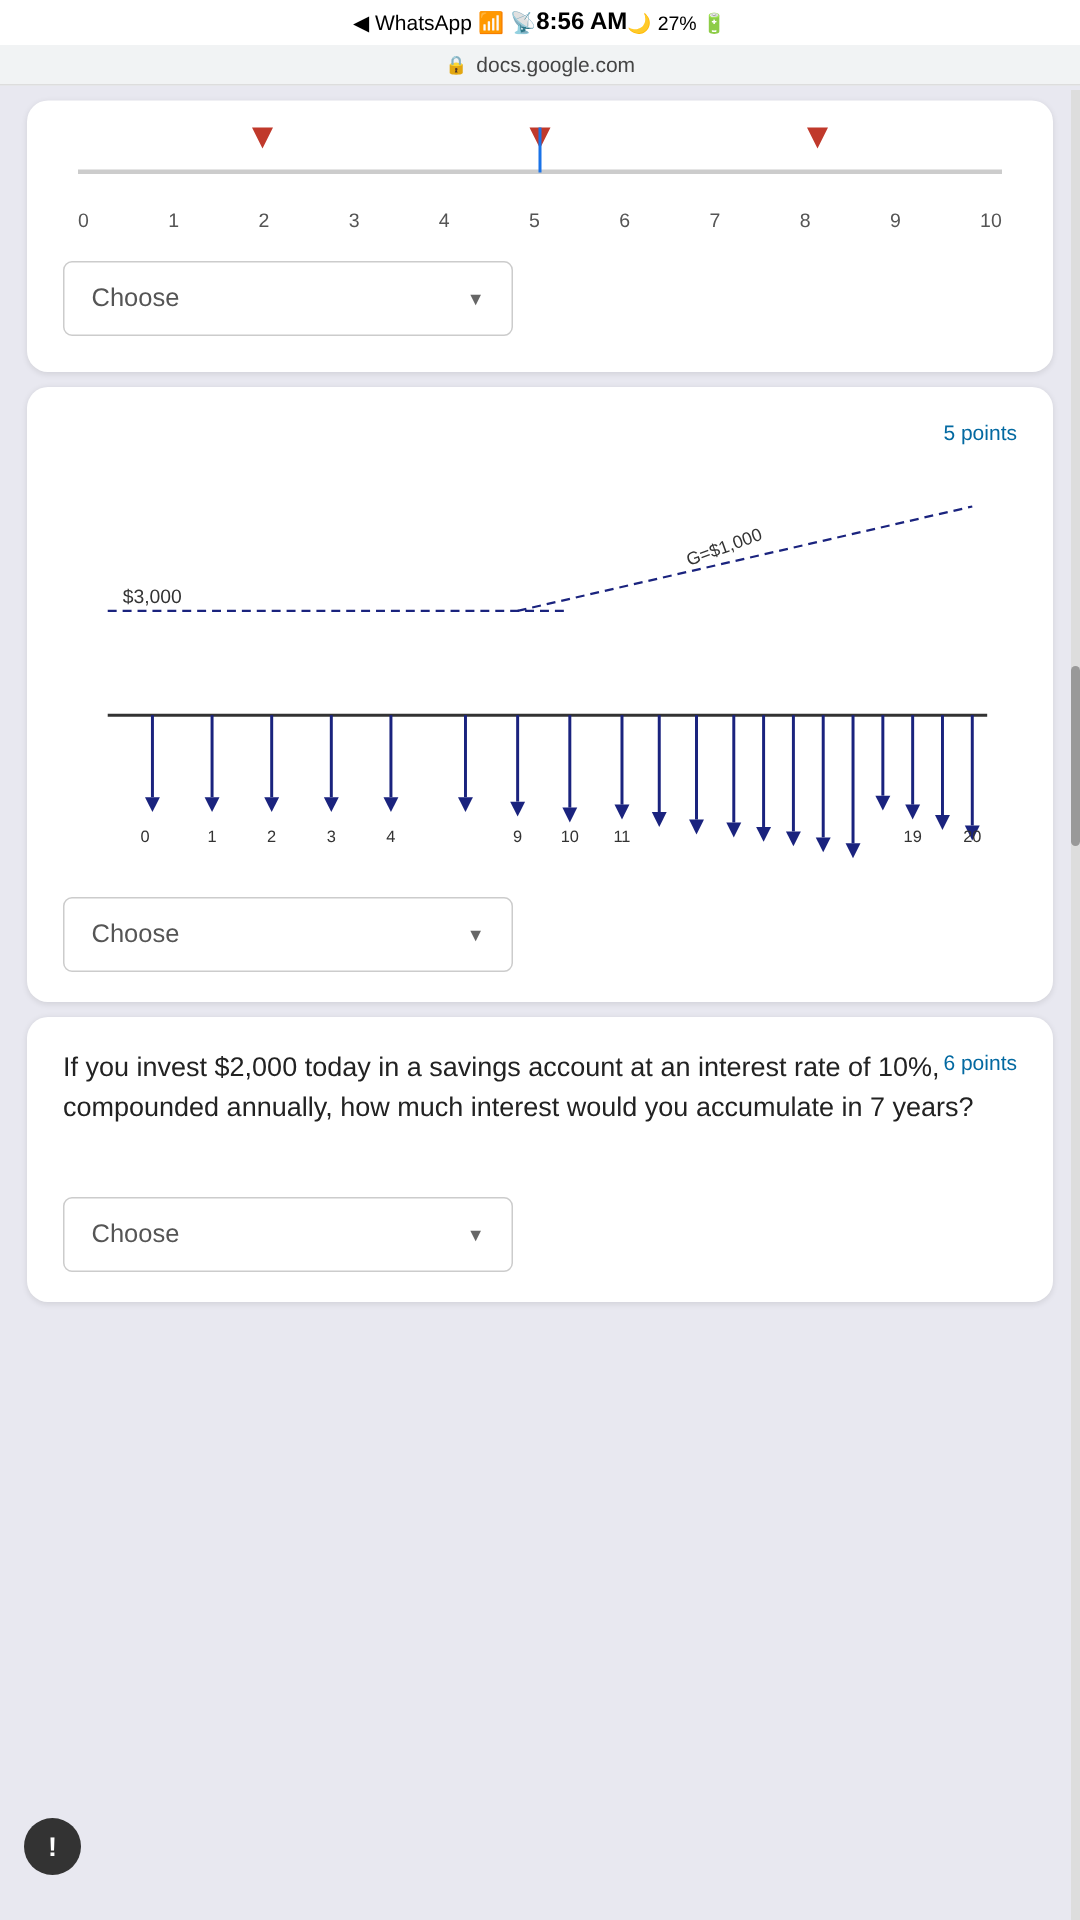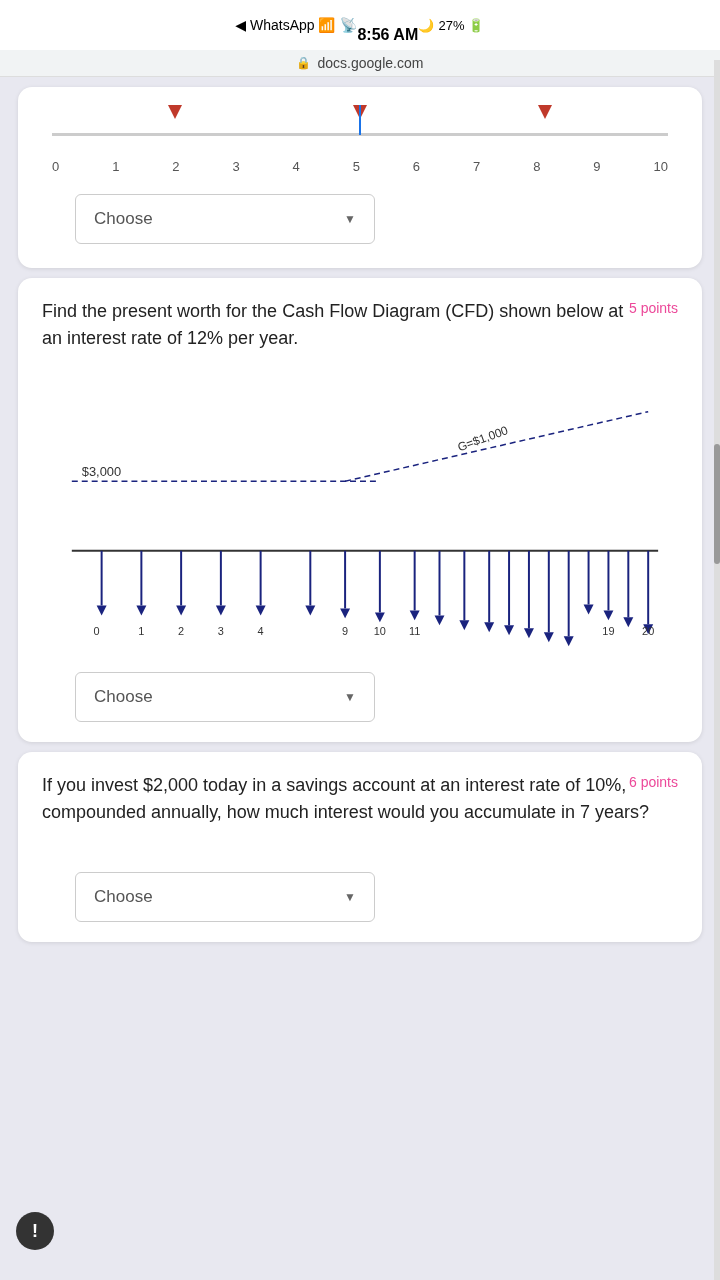--- a/index.html
+++ b/index.html
@@ -15,21 +15,21 @@
     .status-bar {
       background: white;
       display: flex;
       justify-content: center;
       align-items: center;
       padding: 6px 16px;
       font-size: 14px;
       font-weight: 500;
     }
     .status-left { display: flex; align-items: center; gap: 4px; }
-    .status-center { font-size: 16px; font-weight: 600; margin-top: 20px; }
+    .status-center { font-size: 16px; font-weight: 600; }
     .status-right { display: flex; align-items: center; gap: 4px; font-size: 13px; }
 
     
     .url-bar {
       background: #f1f3f4;
       text-align: center;
       padding: 5px 12px;
       font-size: 14px;
       color: #444;
       border-bottom: 1px solid #ddd;
@@ -99,37 +99,36 @@
       justify-content: space-between;
       border: 1.5px solid #ccc;
       border-radius: 6px;
       padding: 14px 18px;
       font-size: 17px;
       color: #555;
       background: white;
       cursor: pointer;
       width: 300px;
       margin-top: 16px;
-      margin-left: 33px;
     }
     .choose-dropdown .chevron {
       font-size: 12px;
       color: #666;
     }
 
     
     .question-title {
       font-size: 18px;
       color: #222;
       line-height: 1.5;
       margin-bottom: 6px;
     }
     .points-badge {
       font-size: 14px;
-      color: #ec4899;
+      color: #0369a1;
       float: right;
       margin-left: 0;
     }
 
     
     .cfd-chart {
       position: relative;
       margin: 24px 0 16px;
       height: 280px;
       overflow: visible;
@@ -237,21 +236,20 @@
 
     <div class="choose-dropdown">
       <span>Choose</span>
       <span class="chevron">▼</span>
     </div>
   </div>
 
   <div class="card">
     <div class="question-title">
       <span class="points-badge">5 points</span>
-      <span>Find the present worth for the Cash Flow Diagram (CFD) shown below at an interest rate of 12% per year.</span>
     </div>
 
     <div class="cfd-chart">
       <svg class="cfd-svg" viewBox="0 0 640 270" xmlns="http://www.w3.org/2000/svg">
 
         <line x1="30" y1="170" x2="620" y2="170" stroke="#333" stroke-width="2"></line>
 
         <line x1="30" y1="100" x2="340" y2="100" stroke="#1a237e" stroke-width="1.5" stroke-dasharray="6,4"></line>
 
         <text x="40" y="95" font-size="13" fill="#333" font-family="Arial">$3,000</text>

